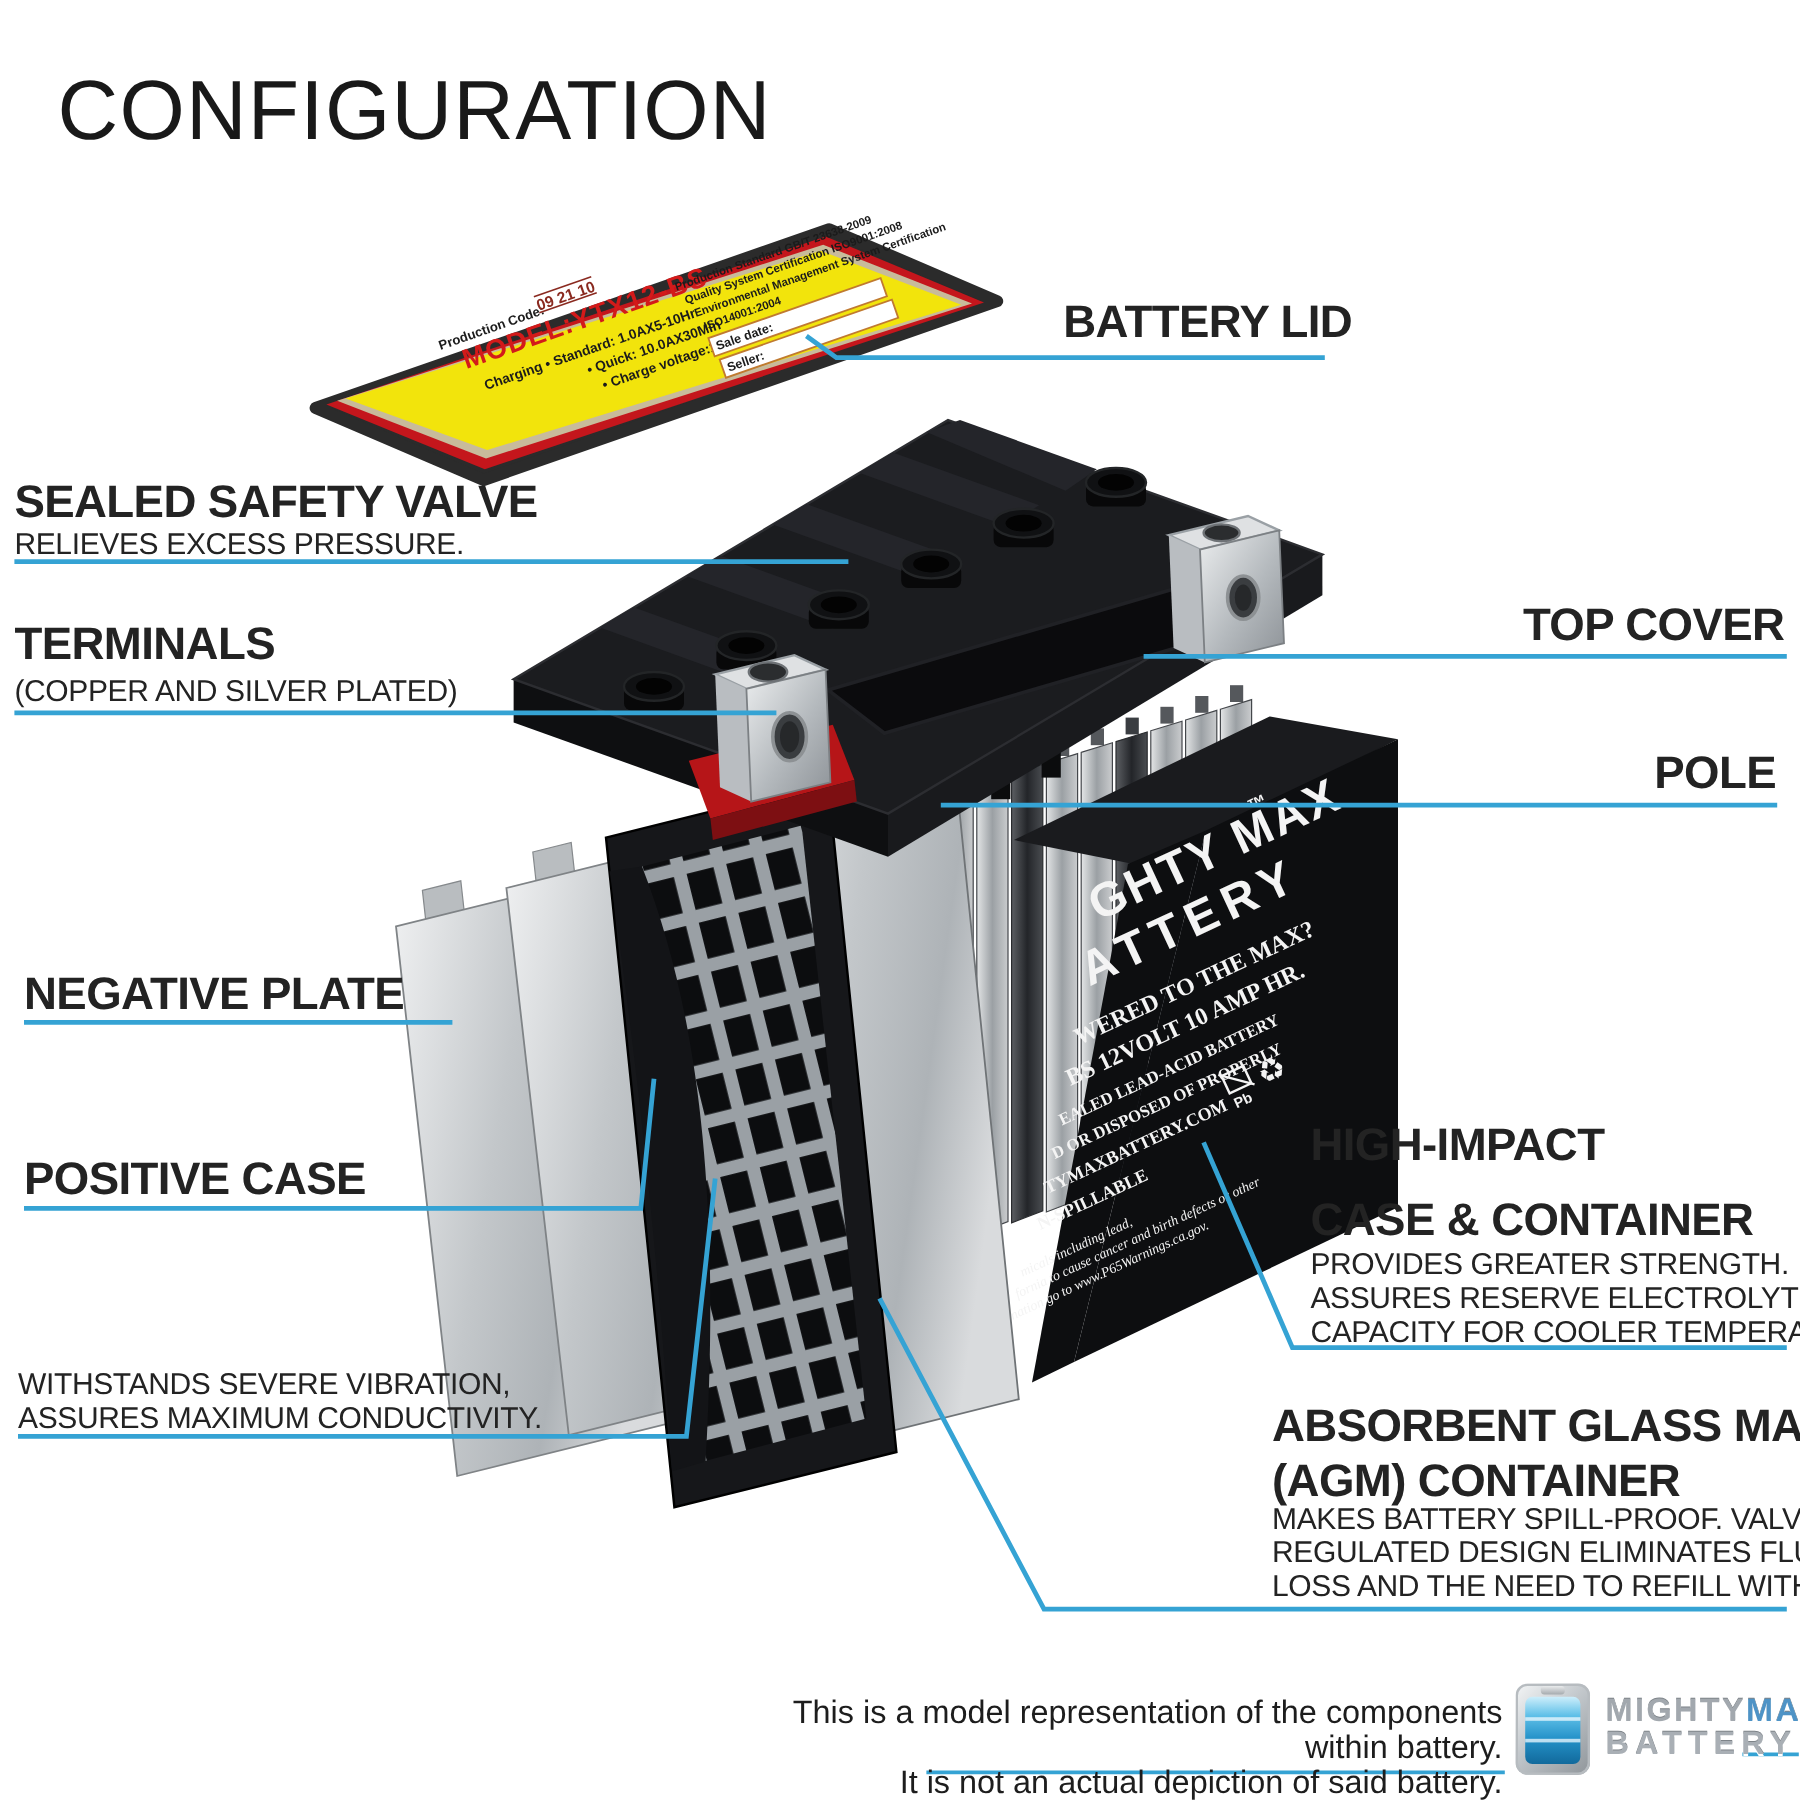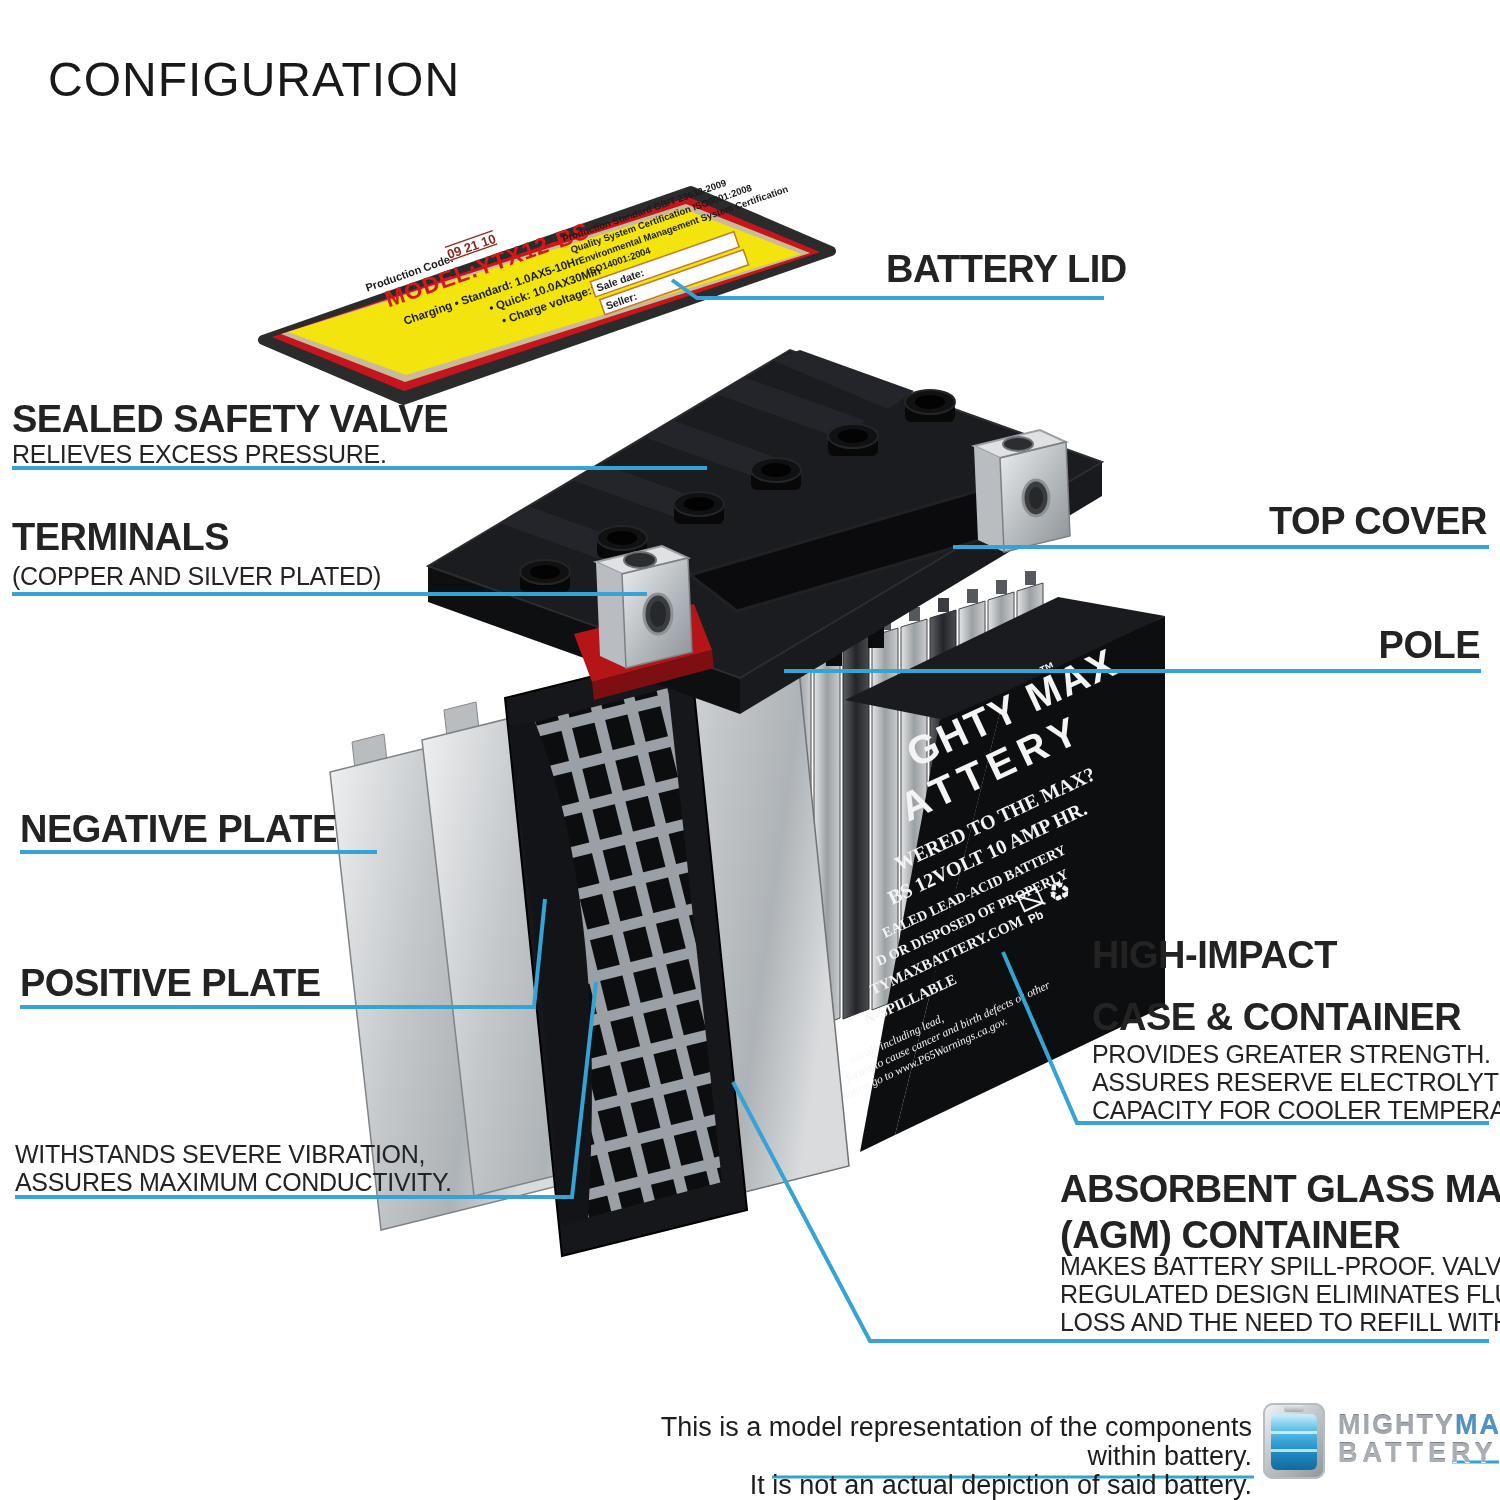--- a/index.html
+++ b/index.html
@@ -1,19 +1,19 @@
 <!DOCTYPE html>
 <html><head>
 <meta charset="utf-8">
 <style>
   html,body{margin:0;padding:0;background:#ffffff;}
   .canvas{position:relative;width:1500px;height:1500px;background:#ffffff;overflow:hidden;
           font-family:"Liberation Sans", sans-serif;color:#1e1e1e;}
   .layer{position:absolute;left:0;top:0;width:1500px;height:1500px;}
-  .page-title{position:absolute;left:48px;top:52px;font-size:48px;font-weight:400;
+  .page-title{position:absolute;left:48px;top:52px;font-size:70px;font-weight:400;
               letter-spacing:1px;color:#191919;}
   .lbl-main{position:absolute;font-size:38px;font-weight:700;letter-spacing:-0.5px;color:#232323;white-space:nowrap;}
   .lbl-sub{position:absolute;font-size:25px;font-weight:400;letter-spacing:-0.3px;color:#232323;white-space:nowrap;}
   .right-align{text-align:right;}
   .disclaimer{position:absolute;left:600px;top:1413px;width:652px;text-align:right;
               font-size:27px;line-height:29px;color:#1d1d1d;}
   
   .logo-batt{position:absolute;left:1263px;top:1403px;width:62px;height:76px;
              border-radius:10px;background:linear-gradient(135deg,#f4f6f7 0%,#c2c7cb 45%,#8f959a 100%);
              box-shadow:inset 0 0 0 2px #b7bcc0;}
@@ -237,21 +237,21 @@
 
   <div class="lbl-main" style="left:12px;top:516px;">TERMINALS</div>
 
   <div class="lbl-main right-align" style="left:1200px;top:500px;width:287px;">TOP COVER</div>
   <div class="lbl-sub" style="left:12px;top:562px;">(COPPER AND SILVER PLATED)</div>
 
   <div class="lbl-main right-align" style="left:1200px;top:624px;width:280px;">POLE</div>
 
   <div class="lbl-main" style="left:20px;top:808px;">NEGATIVE PLATE</div>
 
-  <div class="lbl-main" style="left:20px;top:962px;">POSITIVE PLATE</div>
+  <div class="lbl-main" style="left:20px;top:962px;">POSITIVE CASE</div>
 
   <div class="lbl-sub" style="left:15px;top:1140px;">WITHSTANDS SEVERE VIBRATION,</div>
   <div class="lbl-sub" style="left:15px;top:1168px;">ASSURES MAXIMUM CONDUCTIVITY.</div>
 
   <div class="lbl-main" style="left:1092px;top:934px;">HIGH-IMPACT</div>
   <div class="lbl-main" style="left:1092px;top:996px;">CASE &amp; CONTAINER</div>
   <div class="lbl-sub" style="left:1092px;top:1040px;">PROVIDES GREATER STRENGTH.</div>
   <div class="lbl-sub" style="left:1092px;top:1068px;">ASSURES RESERVE ELECTROLYTE</div>
   <div class="lbl-sub" style="left:1092px;top:1096px;">CAPACITY FOR COOLER TEMPERATURES.</div>
 

